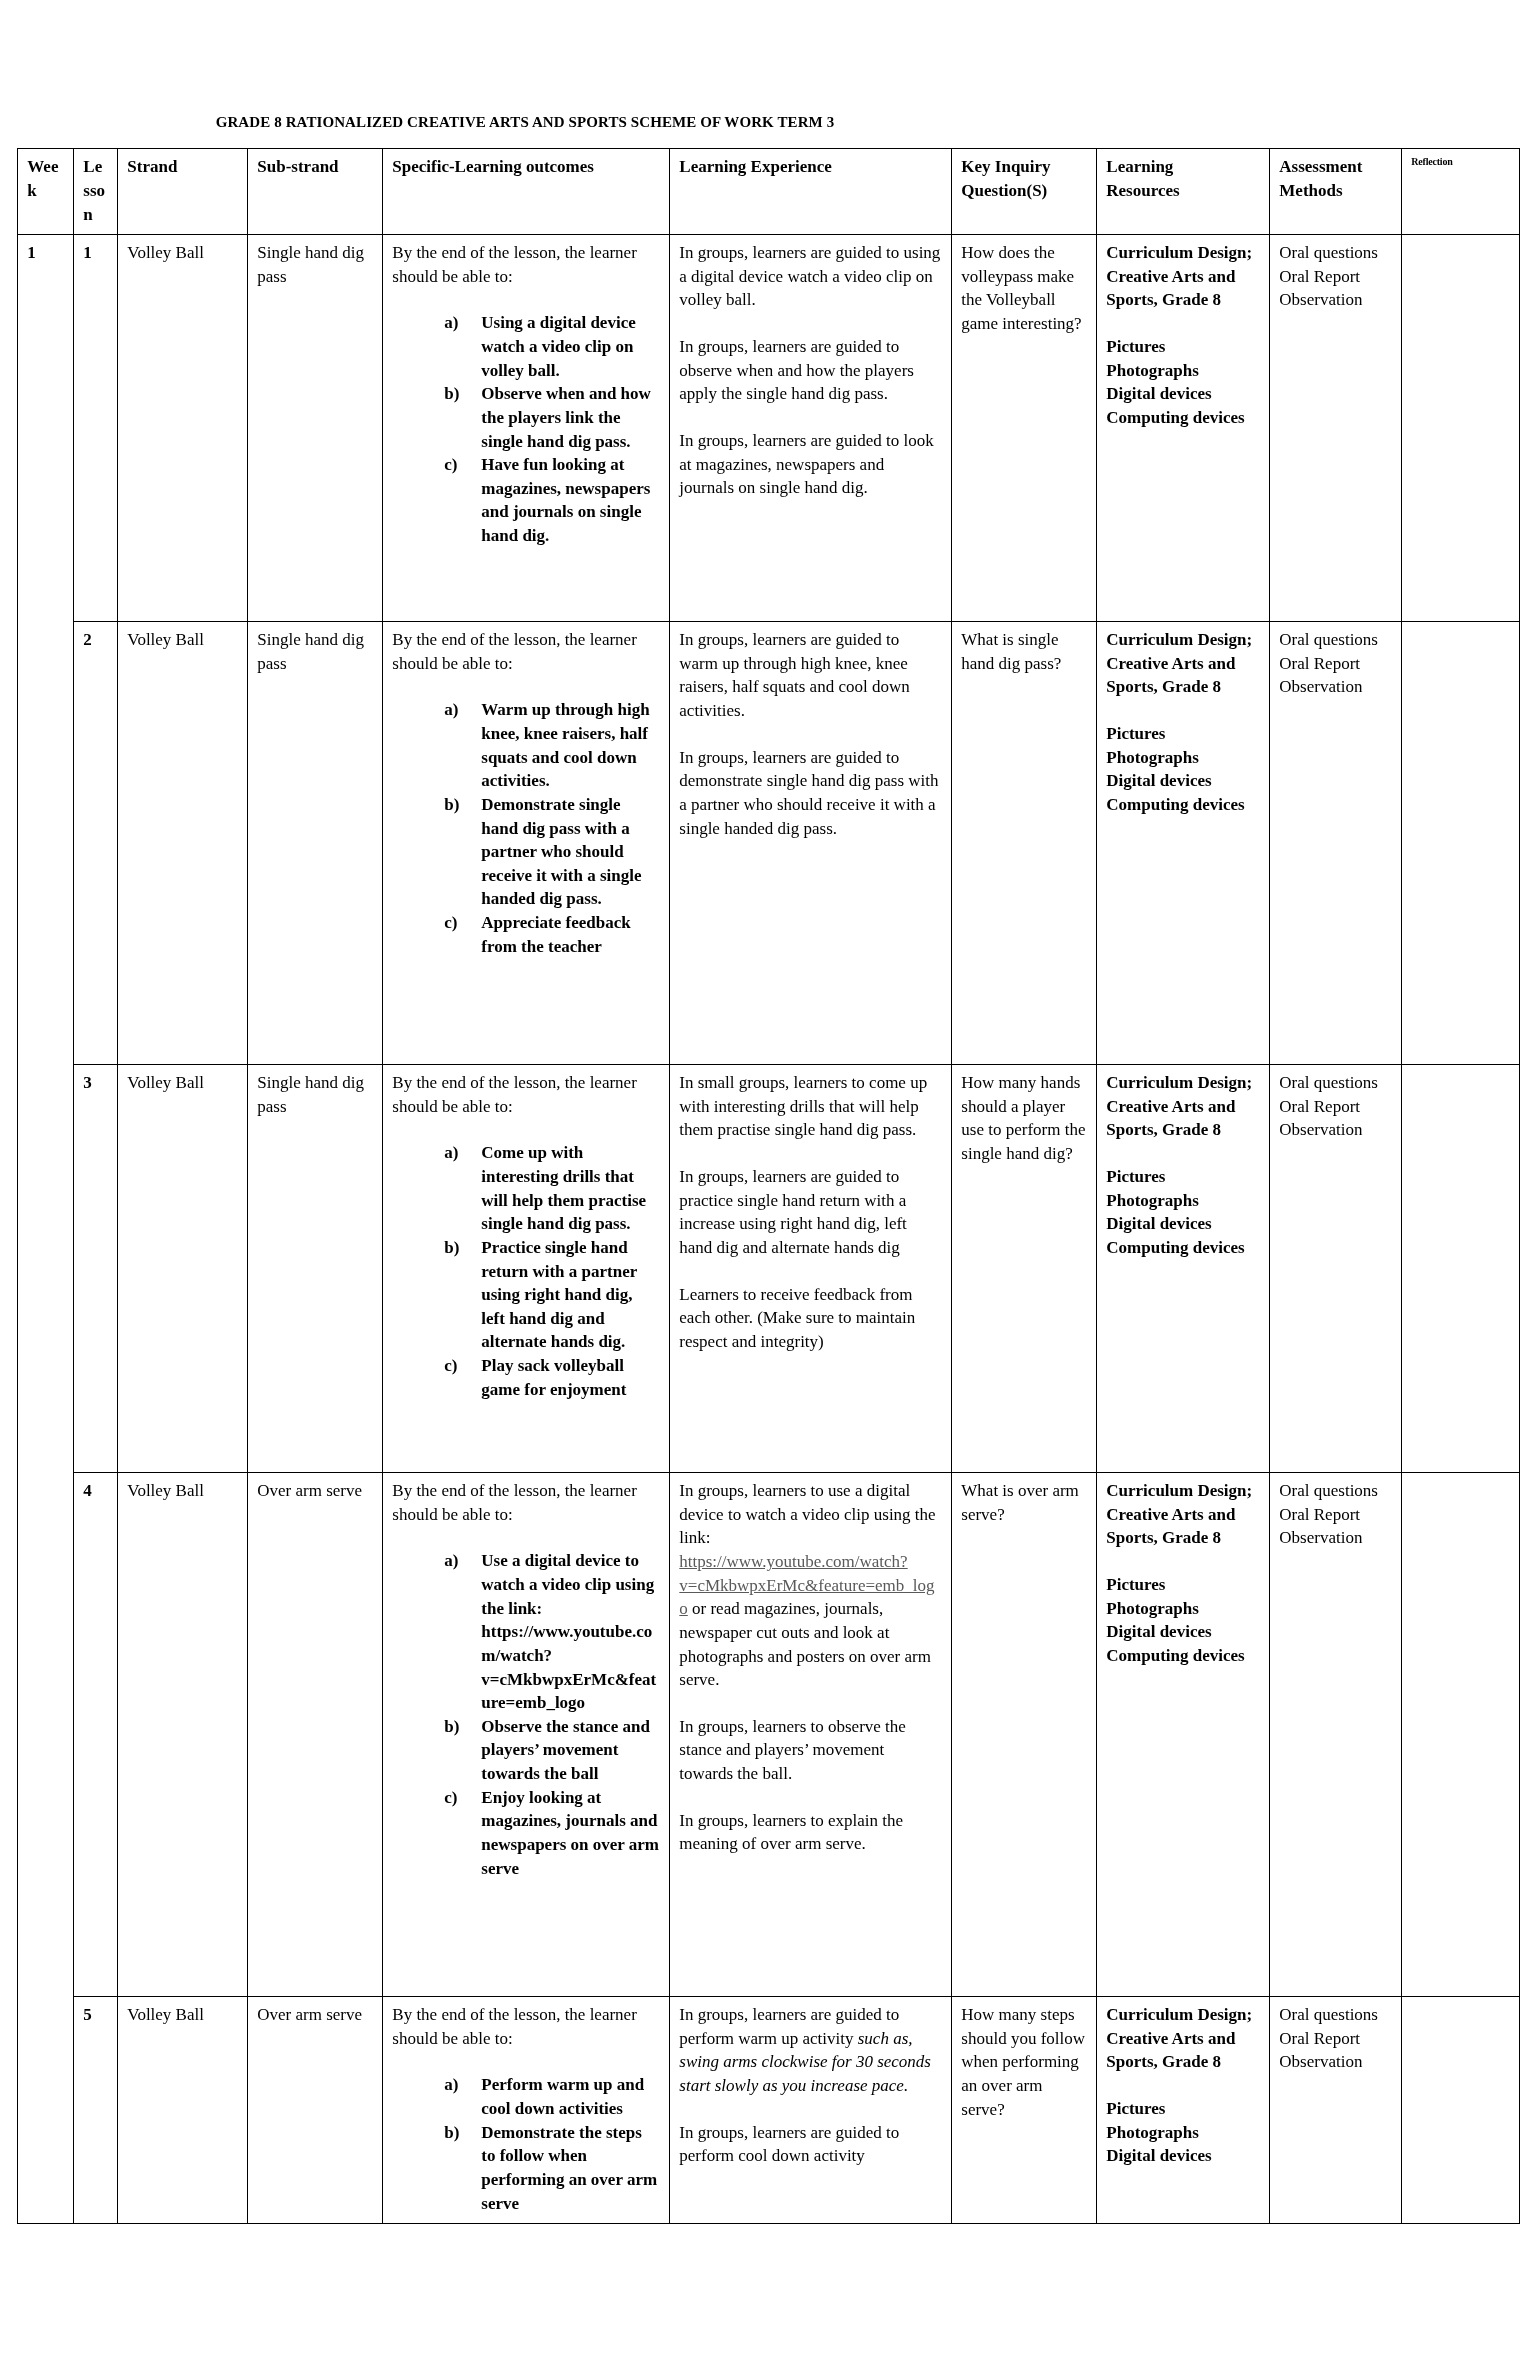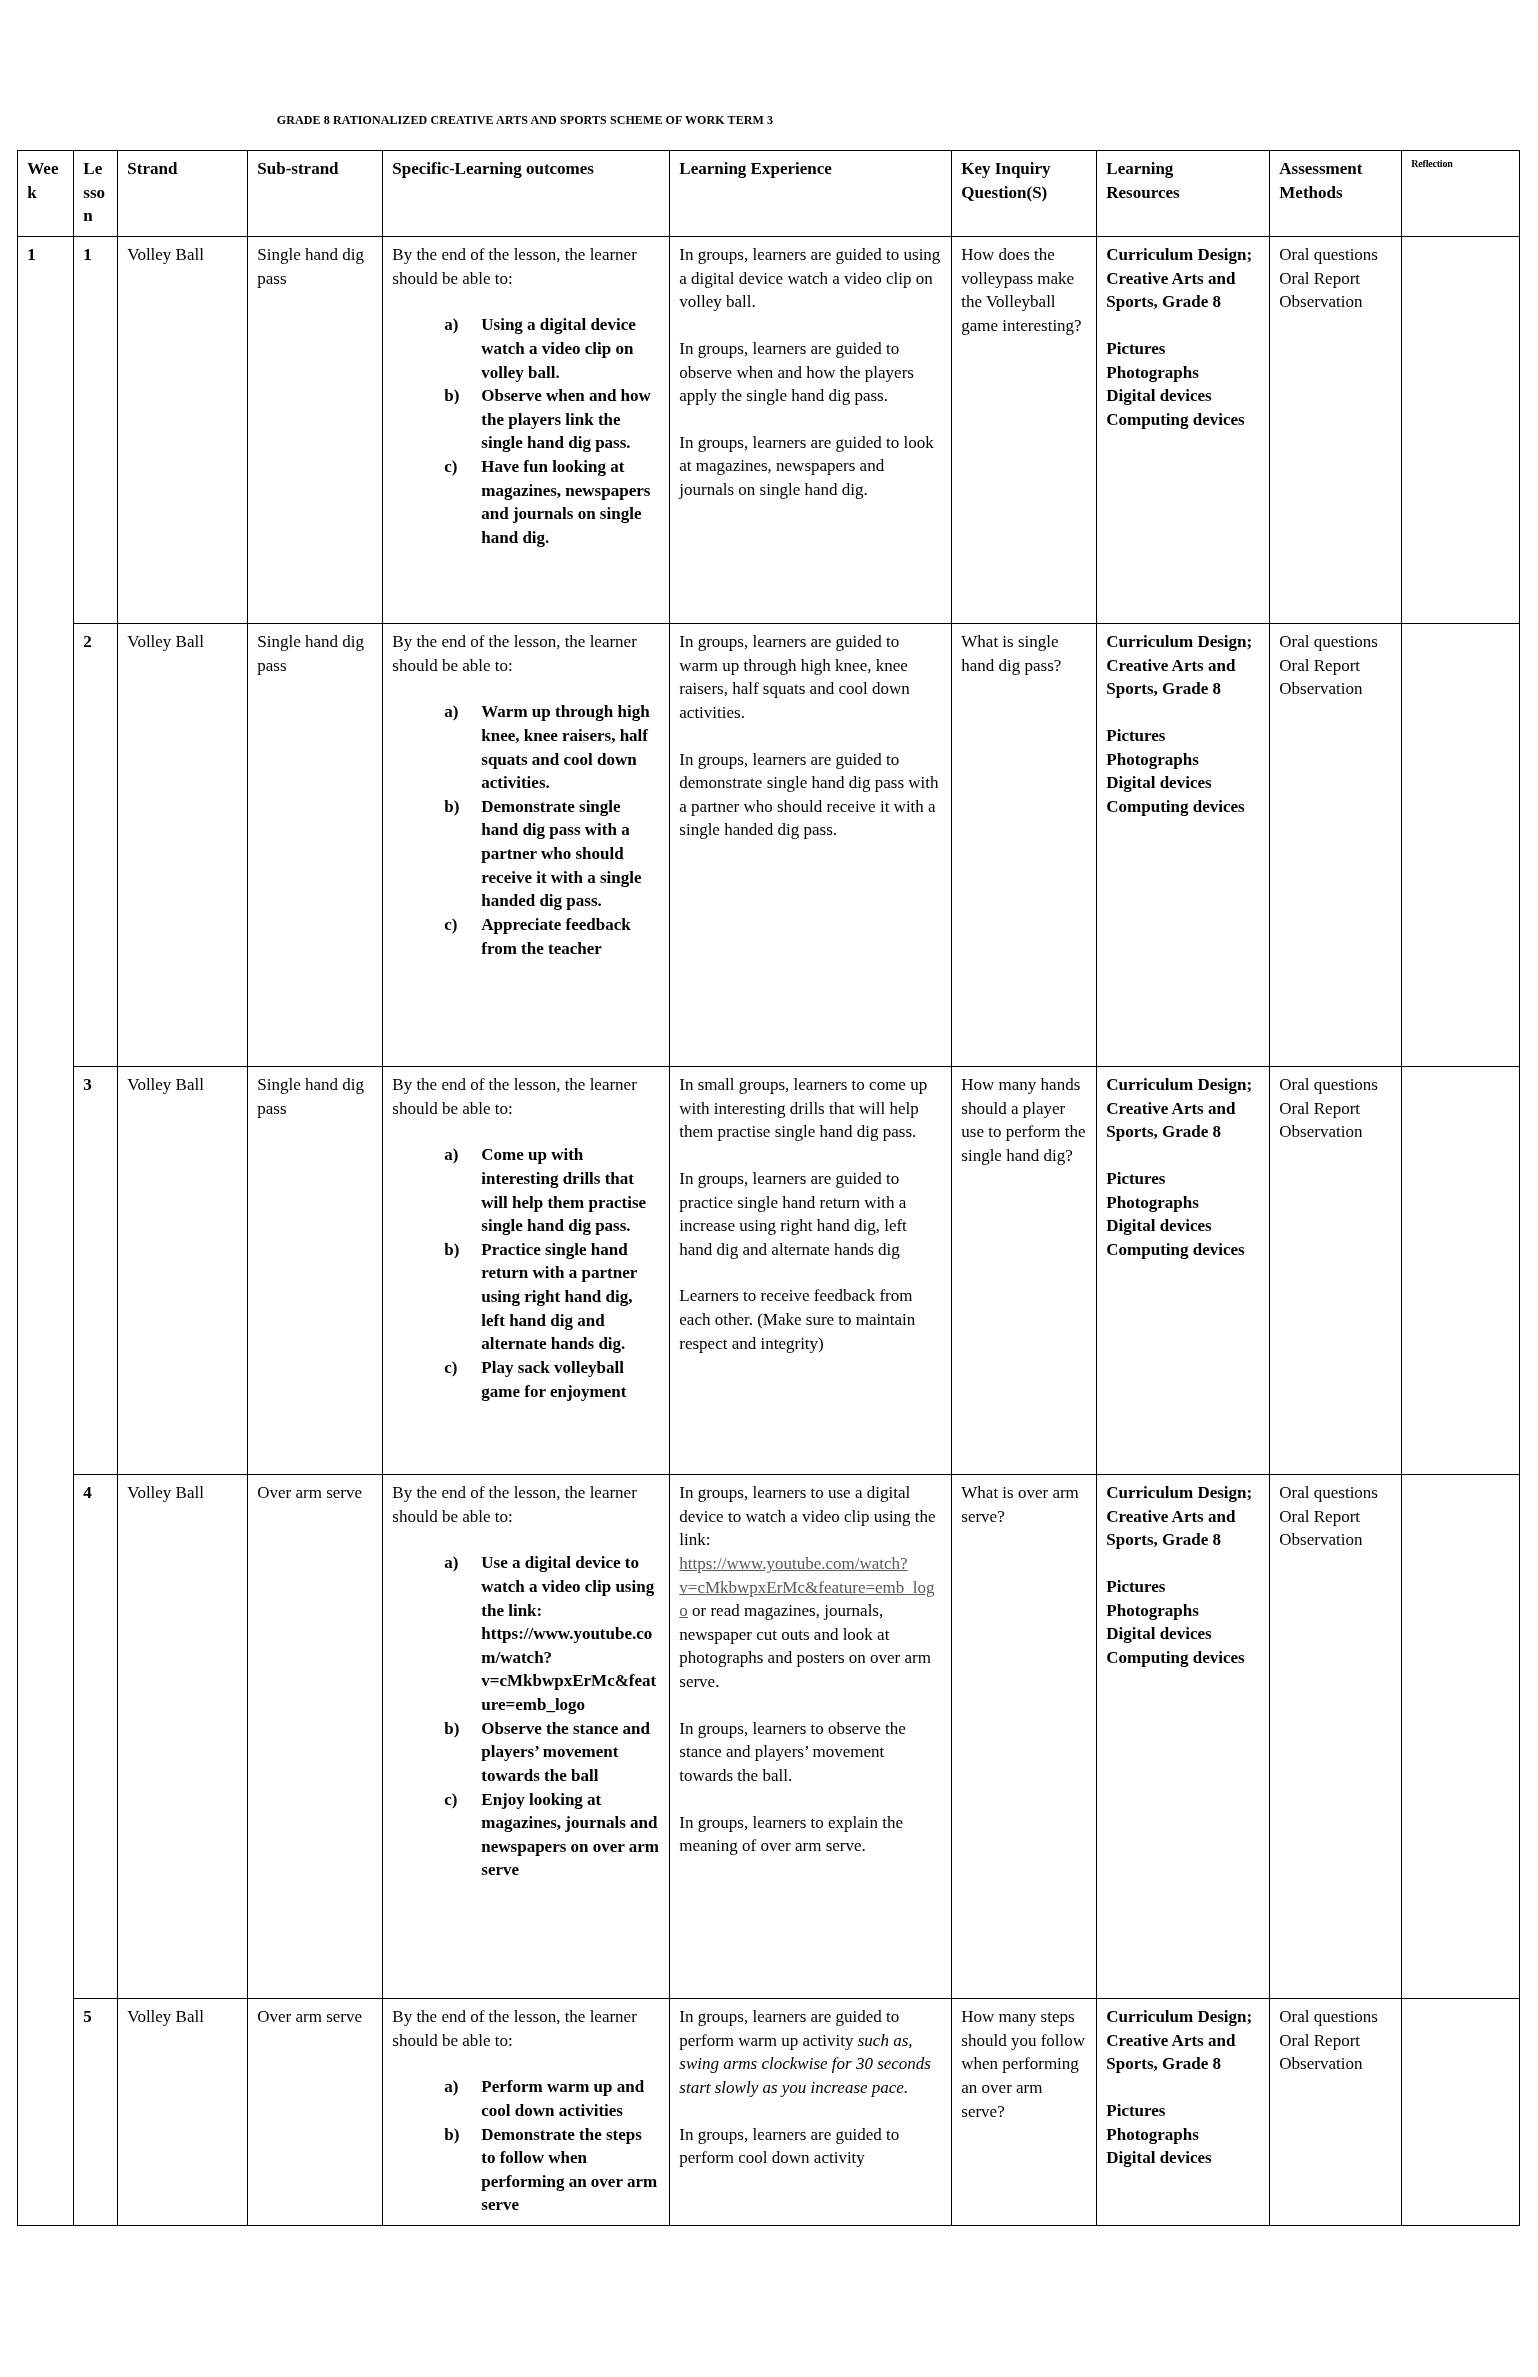--- a/index.html
+++ b/index.html
@@ -13,28 +13,28 @@
     line-height: 1.39;
   }
   .page { position: relative; width: 1538px; height: 2377px; overflow: hidden; }
 
   .doc-title {
     width: 1050px;
     margin: 0;
     padding-top: 112px;
     text-align: center;
     font-weight: bold;
-    font-size: 12px;
+    font-size: 15px;
     letter-spacing: 0.1px;
   }
 
   table.scheme {
     border-collapse: collapse;
     table-layout: fixed;
-    margin: 21px 0 0 17px;
+    margin: 15px 0 0 17px;
     width: 1356px;
   }
   table.scheme td {
     border: 1.9px solid #000;
     vertical-align: top;
     padding: 6.5px 9.3px 7.5px 9.3px;
     overflow-wrap: break-word;
   }
   td.hd { font-weight: bold; }
   td.brk { word-break: break-all; }

